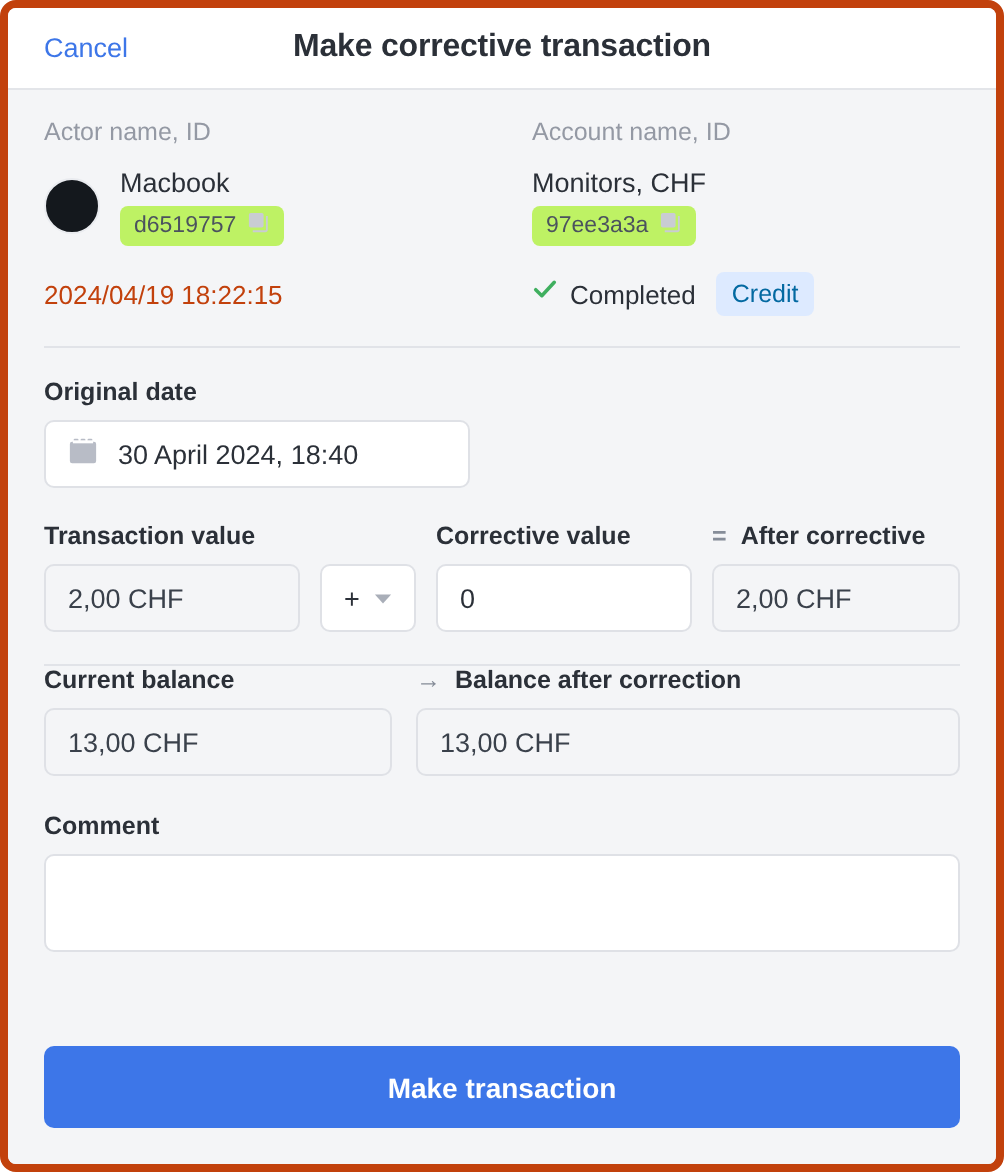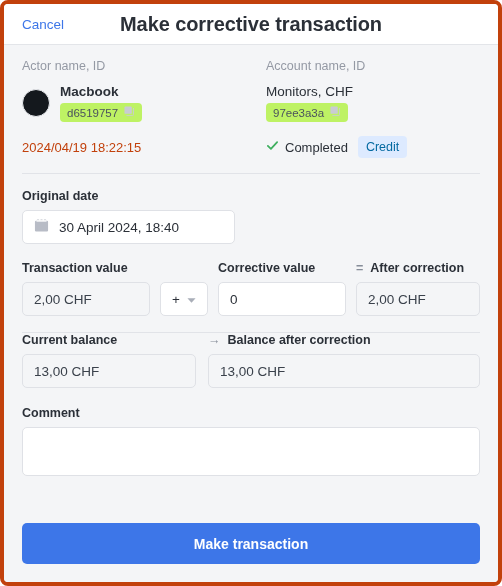--- a/index.html
+++ b/index.html
@@ -46,21 +46,21 @@
     color: #3d76e8;
     background: none;
     border: none;
     padding: 0;
     cursor: pointer;
     font-family: inherit;
   }
   .title {
     width: 100%;
     text-align: center;
-    font-size: 20px;
+    font-size: 16px;
     font-weight: bold;
     color: #2b3038;
     letter-spacing: -0.1px;
   }
 
   
   .content {
     flex: 1 1 auto;
     padding: 0 18px;
     background: #f4f5f7;
@@ -92,21 +92,21 @@
     height: 28px;
     border-radius: 50%;
     background: #14181d;
     border: 1.5px solid #e9ebef;
     flex: 0 0 28px;
     margin-right: 10px;
   }
   .entity-text { min-width: 0; }
   .entity-name {
     font-size: 13.5px;
-    font-weight: bold;
+    font-weight: normal;
     color: #2b3038;
     margin-bottom: 4px;
     white-space: nowrap;
   }
   .entity-name.plain { font-weight: normal; font-size: 13.5px; }
   .id-chip {
     display: inline-flex;
     align-items: center;
     gap: 6px;
     background: #bef264;
@@ -362,21 +362,21 @@
       </div>
 
       <div class="vr-col col-corrective">
         <div class="field-label">Corrective value</div>
         <input class="input" type="text" value="0" style="">
       </div>
 
       <div class="vr-col col-after">
         <div class="field-label lbl-with-sym">
           <span class="sym">=</span>
-          <span>After correction</span>
+          <span>After corrective</span>
         </div>
         <div class="input readonly">
           <span>2,00 CHF</span>
         </div>
       </div>
     </div>
 
     <div class="divider" style="margin-top:16px;"></div>
 
     <div class="balance-row">

